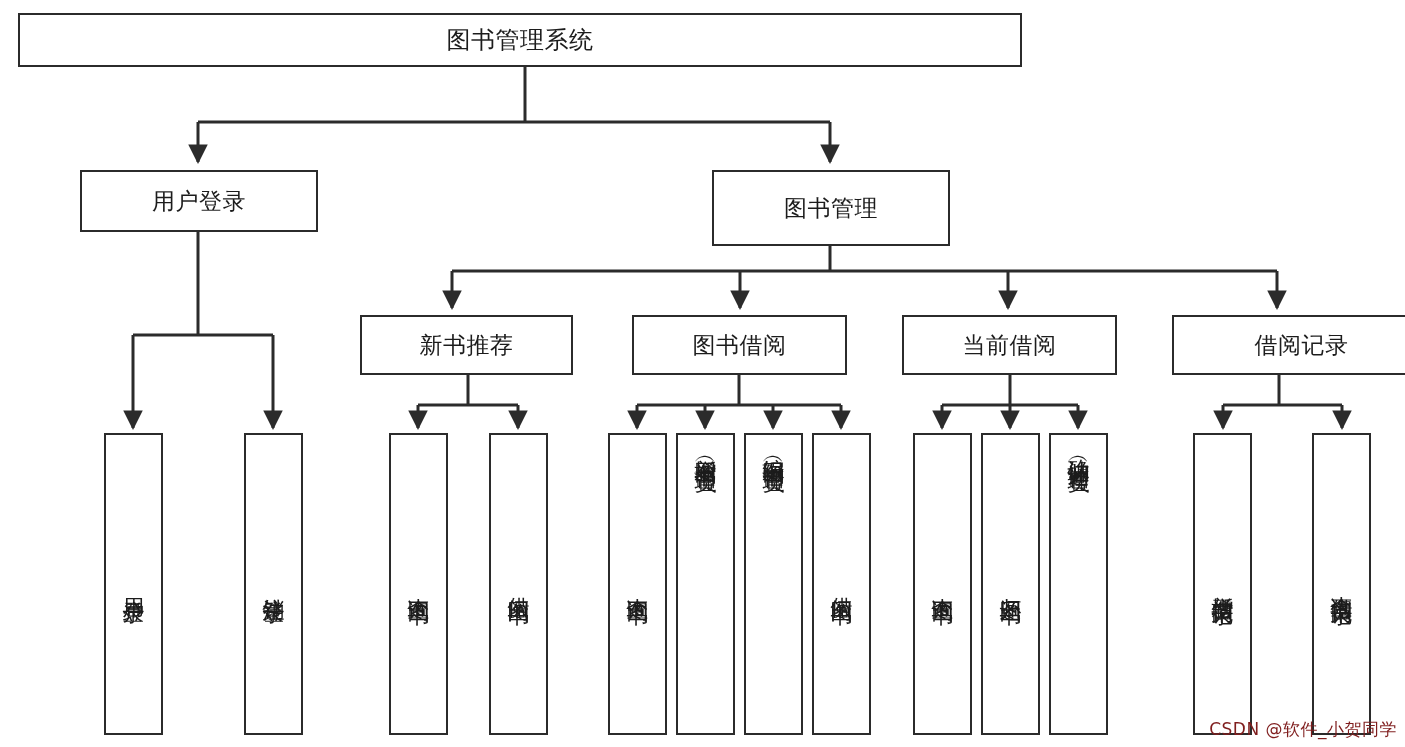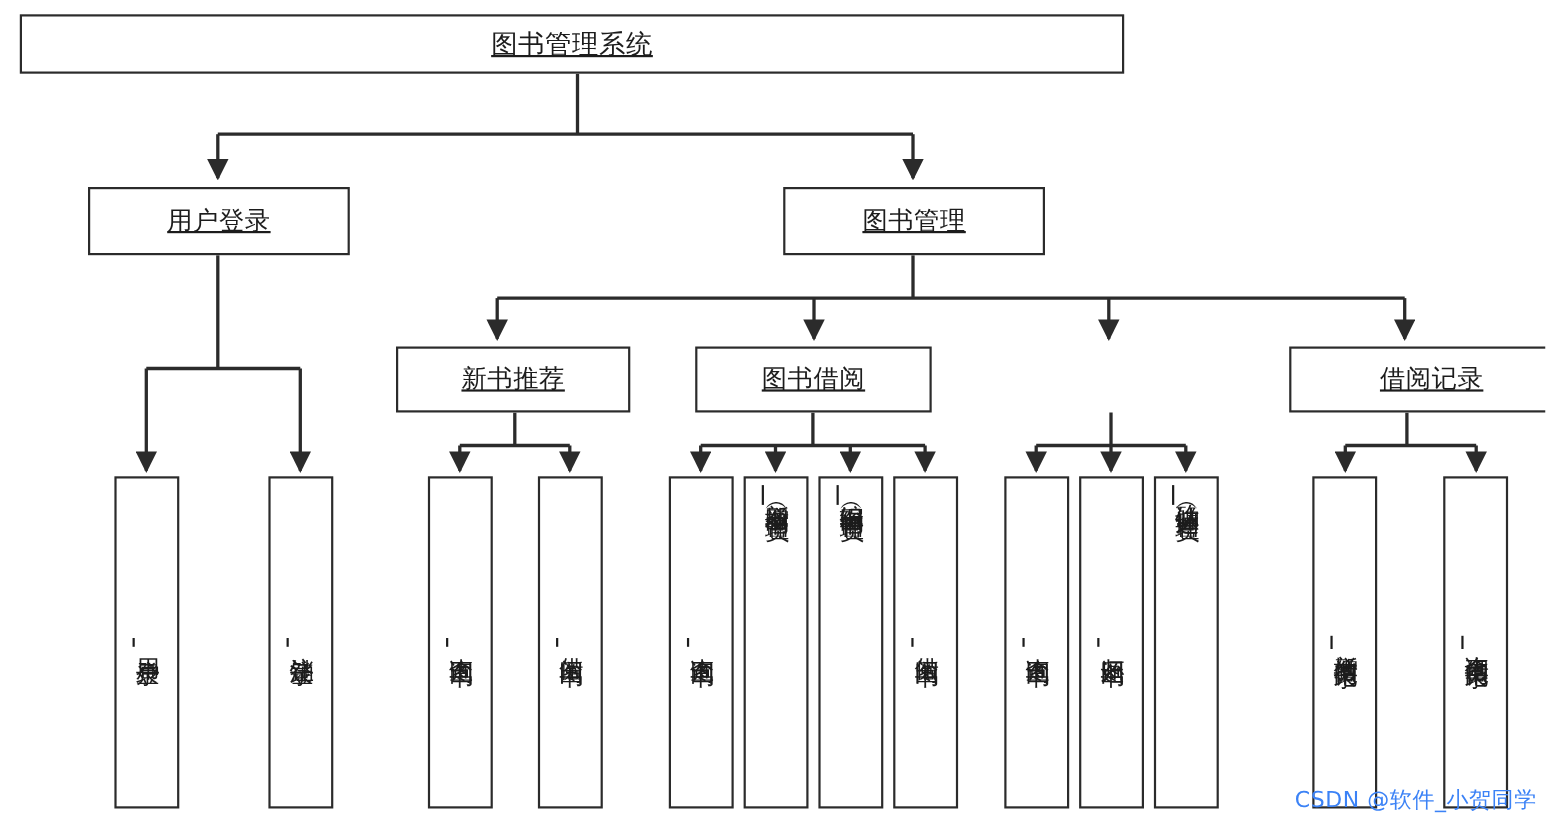--- a/index.html
+++ b/index.html
@@ -35,21 +35,20 @@
     display: flex;
     align-items: center;
     justify-content: center;
     overflow: hidden;
   }
   .node .lbl {
     display: block;
     color: #1c1c1c;
     letter-spacing: 0.5px;
     white-space: nowrap;
-    text-decoration: underline;
   }
   
   .node.h .lbl {
     font-size: 23px;
     line-height: 26px;
   }
   .node.root .lbl {
     font-size: 24px;
   }
   
@@ -67,22 +66,22 @@
     white-space: nowrap;
   }
   .node.v.mid {
     align-items: center;
     padding-top: 0;
   }
   #watermark {
     position: absolute;
     right: 8px;
     bottom: 6px;
-    font-size: 20px;
-    color: #3b82f6;
+    font-size: 17px;
+    color: #7f1d1d;
     letter-spacing: 0.5px;
     white-space: nowrap;
     user-select: none;
   }
 </style>
 </head>
 <body>
 
 <div id="canvas">
 
@@ -137,30 +136,33 @@
     </g>
   </svg>
 
   <div class="node h root" style="left:18px; top:13px; width:1004px; height:54px;">
     <span class="lbl">图书管理系统</span>
   </div>
 
   <div class="node h" style="left:80px; top:170px; width:238px; height:62px;">
     <span class="lbl">用户登录</span>
   </div>
-  <div class="node h" style="left:712px; top:170px; width:238px; height:62px;">
+  <div class="node h" style="left:712px; top:170px; width:238px; height:76px;">
     <span class="lbl">图书管理</span>
   </div>
 
   <div class="node h" style="left:360px; top:315px; width:213px; height:60px;">
     <span class="lbl">新书推荐</span>
   </div>
   <div class="node h" style="left:632px; top:315px; width:215px; height:60px;">
     <span class="lbl">图书借阅</span>
   </div>
+  <div class="node h" style="left:902px; top:315px; width:215px; height:60px;">
+    <span class="lbl">当前借阅</span>
+  </div>
   <div class="node h" style="left:1172px; top:315px; width:259px; height:60px;">
     <span class="lbl">借阅记录</span>
   </div>
 
   <div class="node v mid" style="left:104px; top:433px; width:59px; height:302px;">
     <span class="lbl">用户登录</span>
   </div>
   <div class="node v mid" style="left:244px; top:433px; width:59px; height:302px;">
     <span class="lbl">注销登录</span>
   </div>

